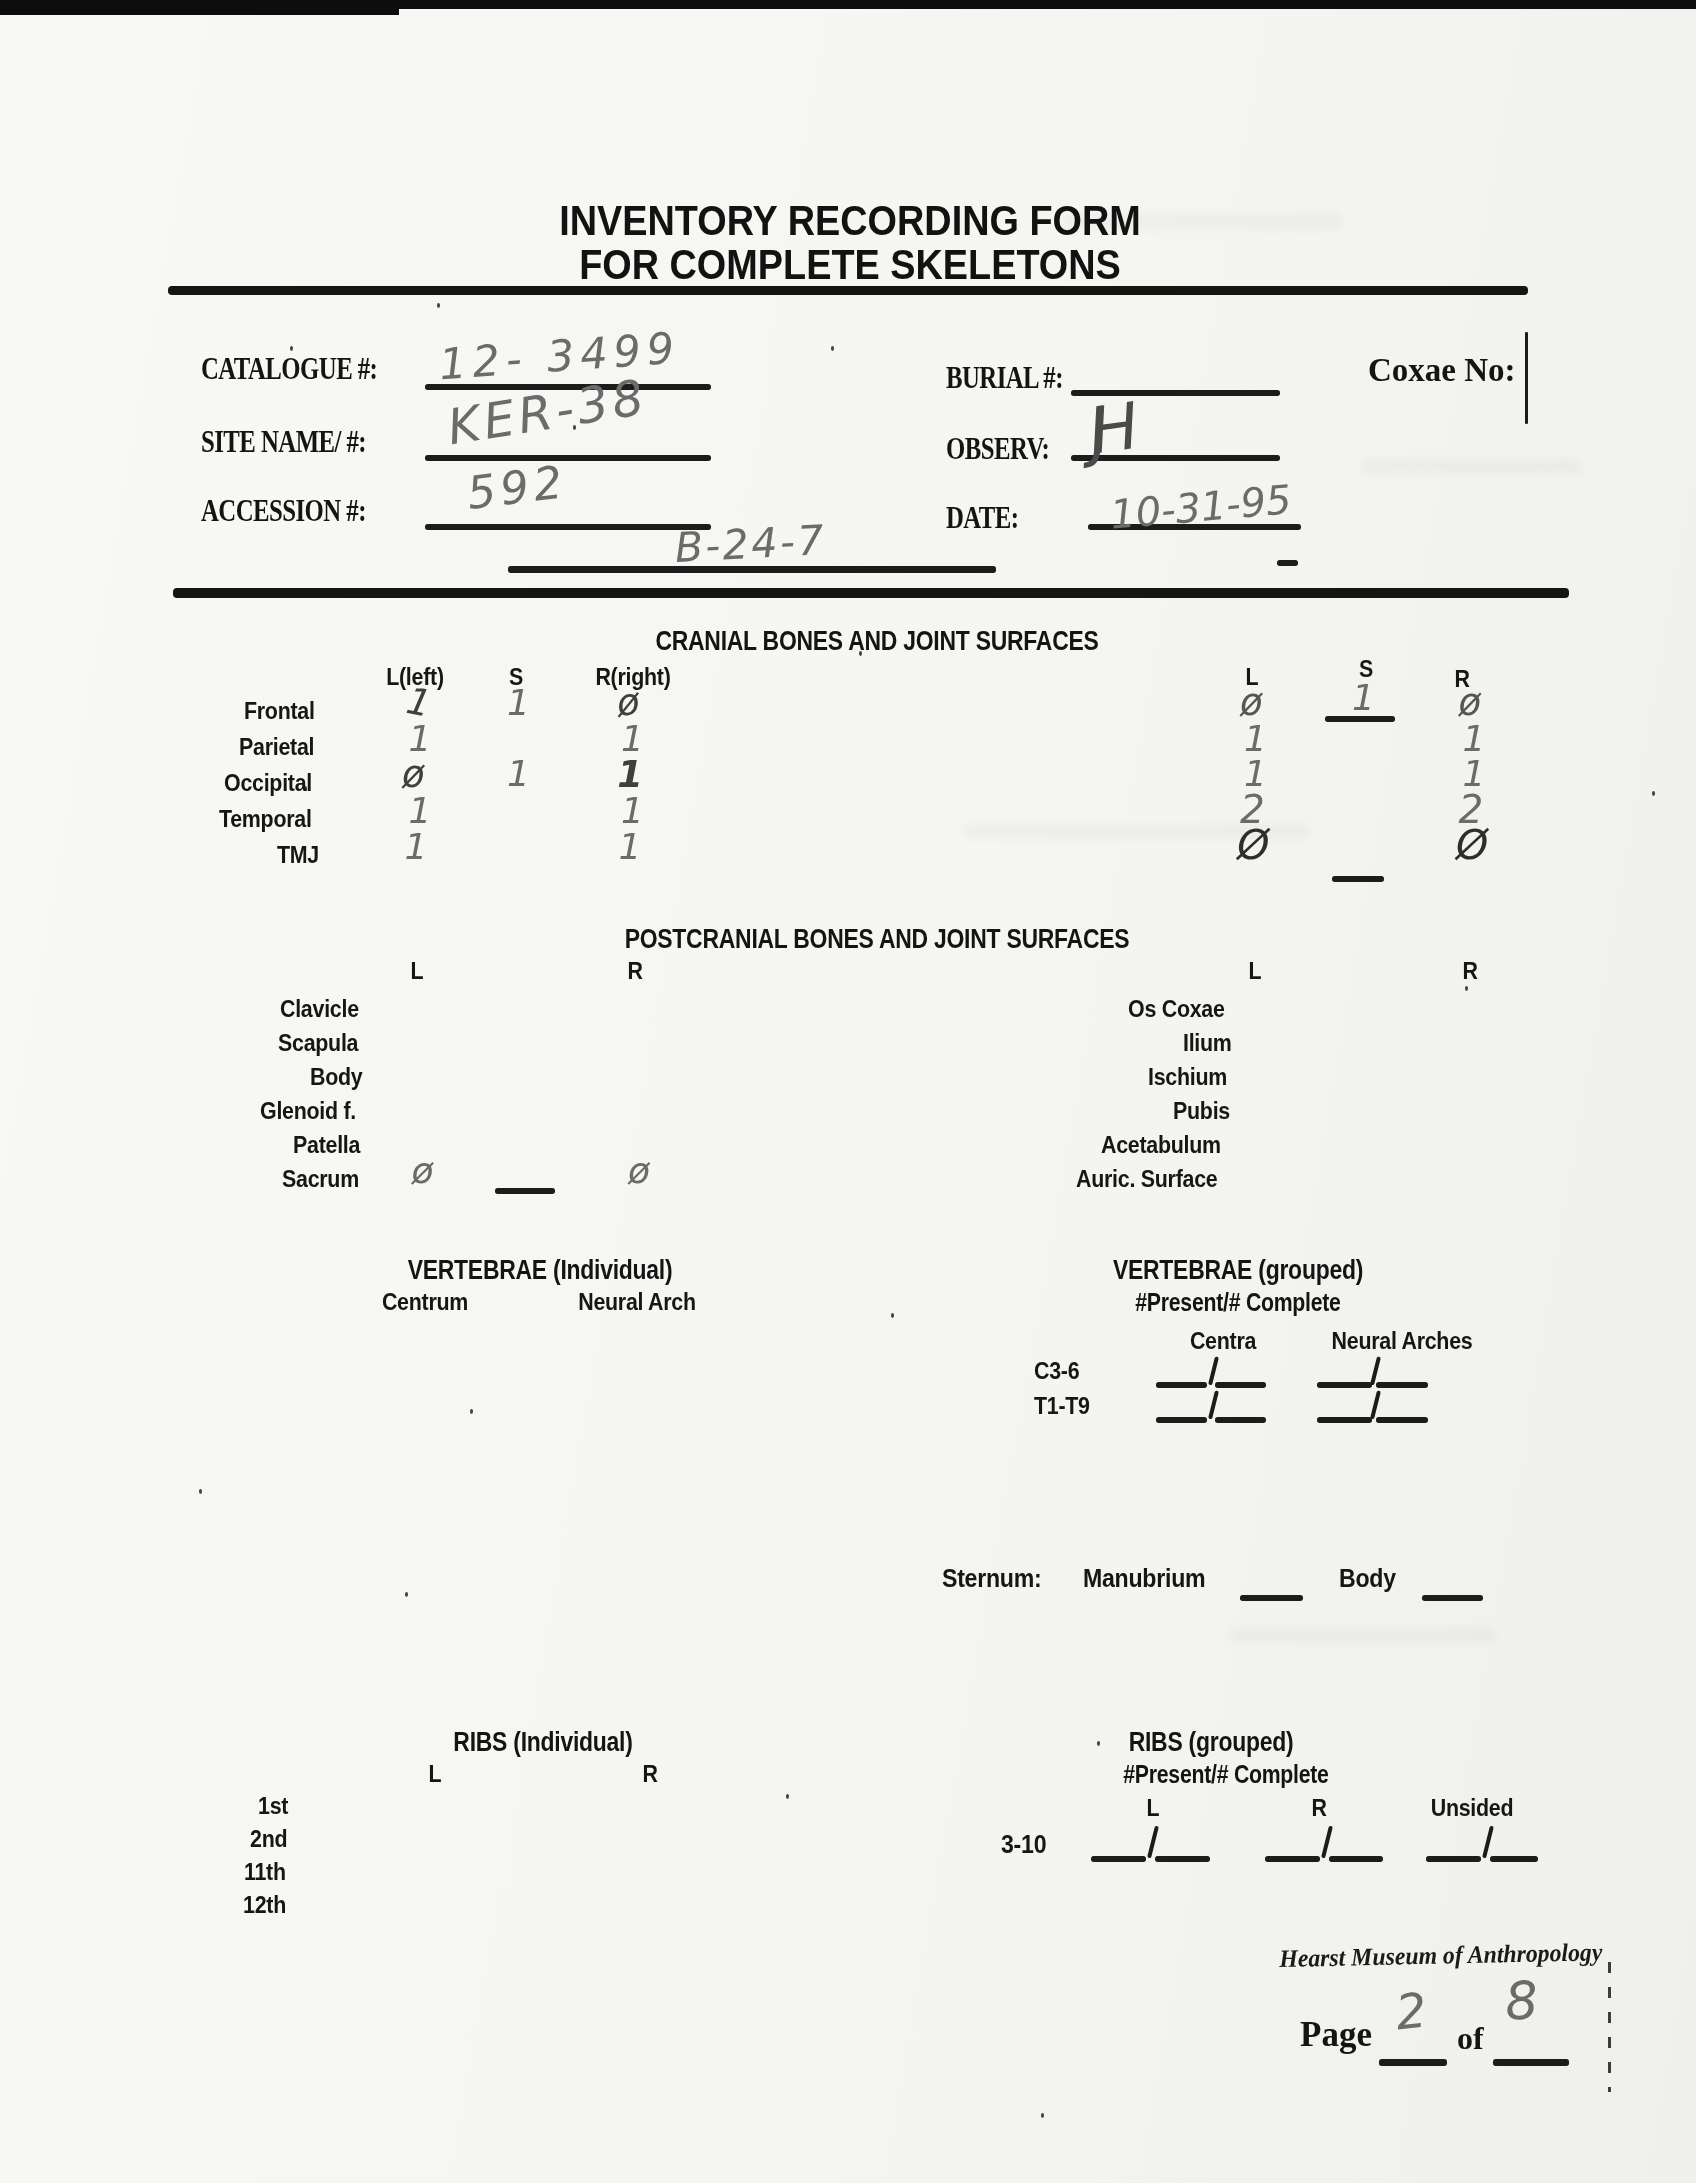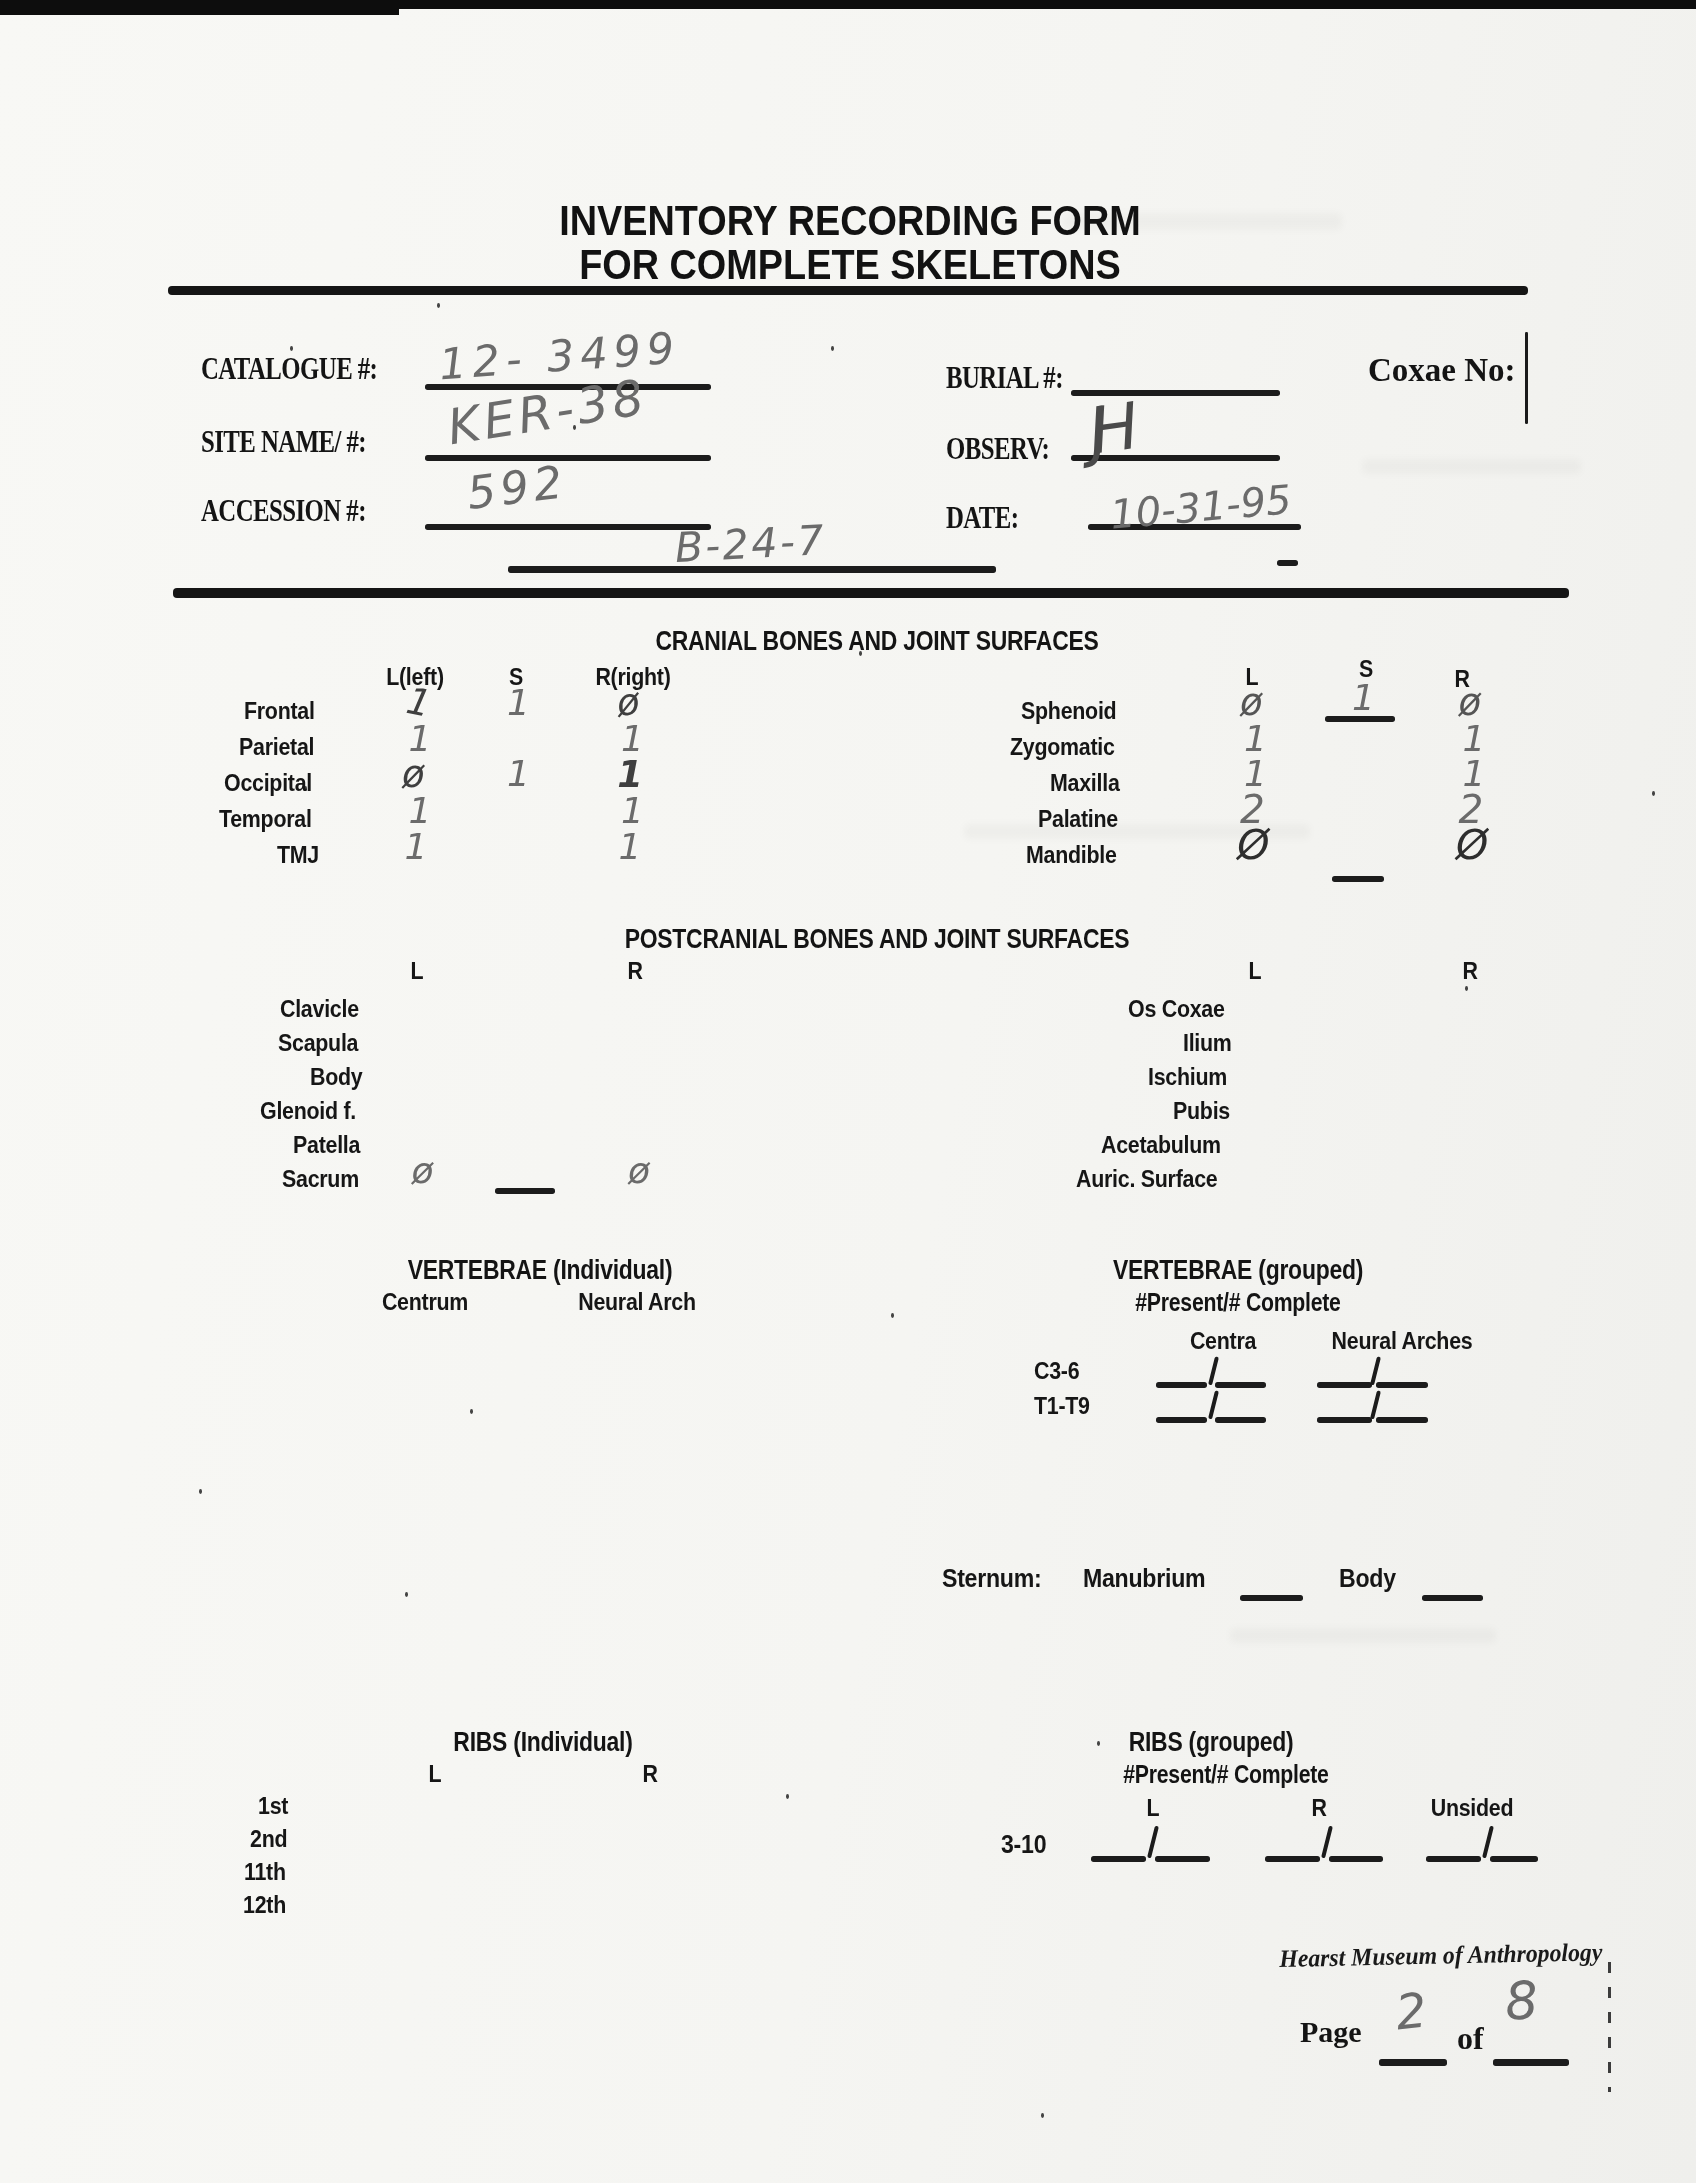--- a/index.html
+++ b/index.html
@@ -171,27 +171,20 @@
     <span class="hw" style="left:21px;top:-2.7px;font-size:36px">1</span>
     <span class="hw" style="left:17.3px;top:32px;font-size:37px;color:#3f3f3f;font-weight:700">1</span>
     <span class="hw" style="left:21px;top:69px;font-size:36px">1</span>
     <span class="hw" style="left:18.6px;top:105px;font-size:36px">1</span>
   </div>
 
   <div class="bone ctr" style="left:1252px;top:663px">L</div>
   <div class="bone ctr" style="left:1366px;top:655px">S</div>
   <div class="bone ctr" style="left:1462px;top:665px">R</div>
 
-  <div class="col h54" style="left:1010px;top:697px">
-    <div class="slot lab">Sphenoid</div>
-    <div class="slot lab">Zygomatic</div>
-    <div class="slot lab">Maxilla</div>
-    <div class="slot lab">Palatine</div>
-    <div class="slot lab">Mandible</div>
-  </div>
 
   <div class="col h54" style="left:1220px;top:721px;width:66px">
     <div class="slot">
         <div class="bar"></div>
       </div>
     <div class="slot">
         <div class="bar"></div>
       </div>
     <div class="slot">
         <div class="bar"></div>
@@ -492,21 +485,21 @@
   <div class="slash" style="left:1147px;top:1825px;height:33px"></div>
   <div class="line" style="left:1155px;top:1856px;width:55px"></div>
   <div class="line" style="left:1265px;top:1856px;width:55px"></div>
   <div class="slash" style="left:1321px;top:1825px;height:33px"></div>
   <div class="line" style="left:1329px;top:1856px;width:54px"></div>
   <div class="line" style="left:1426px;top:1856px;width:55px"></div>
   <div class="slash" style="left:1482px;top:1825px;height:33px"></div>
   <div class="line" style="left:1490px;top:1856px;width:48px"></div>
 
   <div class="museum" style="left:1279px;top:1945px">Hearst Museum of Anthropology</div>
-  <div class="serif" style="left:1300px;top:2015px;font-size:30px">Page</div>
+  <div class="serif" style="left:1300px;top:2015px;font-size:35px">Page</div>
   <div class="hw" style="left:1396px;top:1983px;font-size:48px;transform:rotate(-6deg)">2</div>
   <div class="serif" style="left:1457px;top:2020px;font-size:32px">of</div>
   <div class="hw" style="left:1505px;top:1971px;font-size:52px;transform:rotate(-4deg)">8</div>
   <div class="line" style="left:1379px;top:2059px;width:68px;height:6.6px"></div>
   <div class="line" style="left:1493px;top:2059px;width:76px;height:6.6px"></div>
   <div class="dashv" style="left:1608px;top:1962px;height:130px"></div>
 
 </div>
 
 

